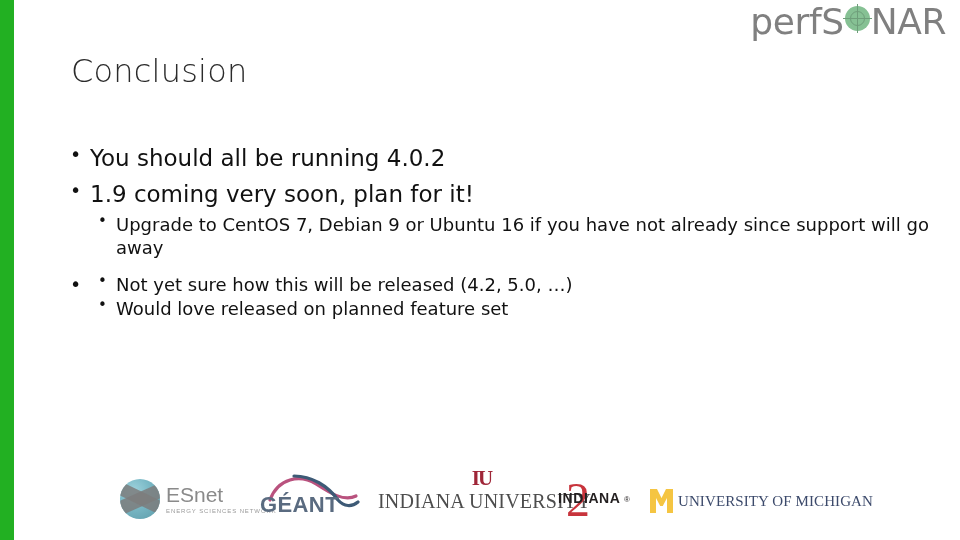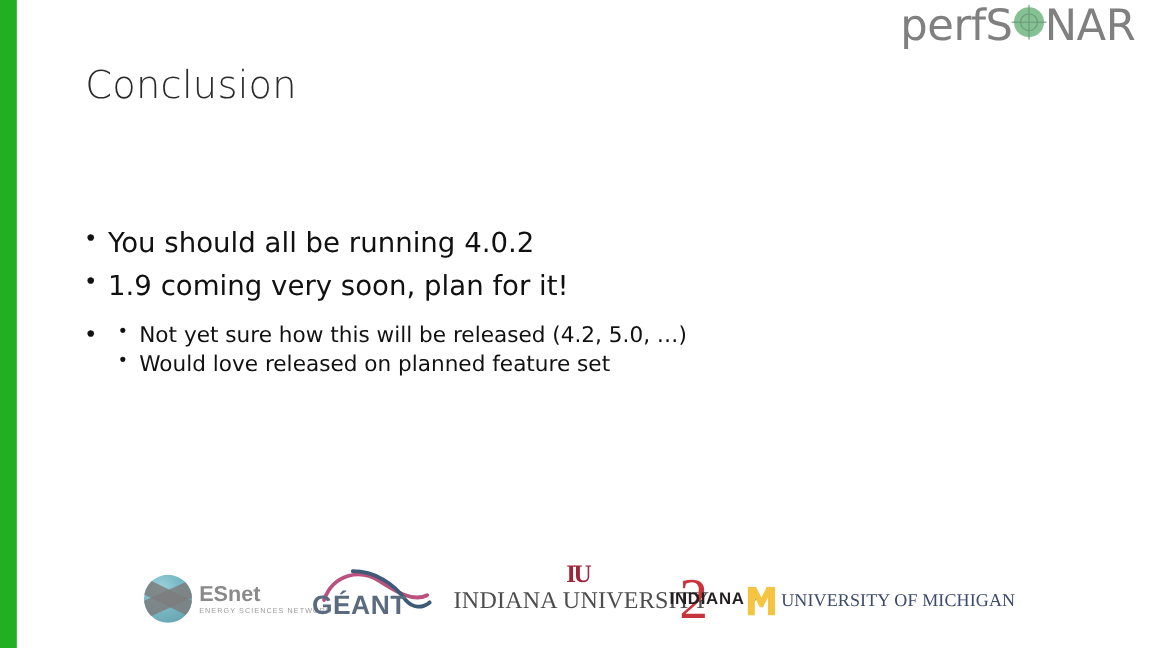--- a/index.html
+++ b/index.html
@@ -97,21 +97,20 @@
     color: #2b2b2b;
     letter-spacing: 0.2px;
     line-height: 1.1;
   }
   
   .body-block {
     position: absolute;
     left: 62px;
     top: 143px;
     width: 880px;
-    margin-top: 45px;
   }
   ul.lvl1 {
     list-style: none;
     margin: 0;
     padding: 0;
   }
   ul.lvl1 > li.l1 {
     position: relative;
     padding-left: 28px;
     font-size: 23px;
@@ -186,21 +185,21 @@
     content: "";
     position: absolute; left: -6px; top: 13px;
     width: 54px; height: 13px;
     background: #7d7d7d;
     transform: rotate(26deg);
     border-radius: 7px;
     opacity: .85;
   }
   .esnet-words { line-height: 1; }
   .esnet-name {
-    font-size: 18px; font-weight: 700; color: #8a8a8a;
+    font-size: 21px; font-weight: 400; color: #8a8a8a;
     letter-spacing: 0px; font-family: "Liberation Sans", sans-serif;
   }
   .esnet-tag {
     font-size: 6px; color: #9a9a9a; letter-spacing: 0.9px;
     margin-top: 3px; font-family: "Liberation Sans", sans-serif;
   }
   
   .logo-geant { left: 150px; bottom: 4px; }
   .geant-wrap { position: relative; width: 100px; height: 46px; }
   .geant-word {
@@ -238,21 +237,21 @@
     font-family: "Liberation Sans", sans-serif;
     font-size: 14px; font-weight: 700; color: #231f20;
     letter-spacing: 0.6px;
   }
   .i2-reg {
     position: absolute; left: 66px; top: 19px;
     font-family: "Liberation Sans", sans-serif;
     font-size: 8px; color: #231f20;
   }
   
-  .logo-um { left: 513px; bottom: 11px; justify-content: center; }
+  .logo-um { left: 540px; bottom: 11px; justify-content: center; }
   .um-mark {
     width: 23px; height: 24px; margin-right: 5px; position: relative;
   }
   .um-word {
     font-family: "Liberation Serif", serif;
     font-size: 15px; color: #3c4a6b; letter-spacing: 0.1px;
   }
 </style>
 </head>
 <body>
@@ -277,20 +276,21 @@
   <div class="body-block">
     <ul class="lvl1">
 
       <li class="l1">
         <span class="btext">You should all be running 4.0.2</span>
       </li>
 
       <li class="l1">
         <span class="btext">1.9 coming very soon, plan for it!</span>
         <ul class="lvl2">
+          <li class="l2">Upgrade to CentOS 7, Debian 9 or Ubuntu 16 if you have not already since support will go away</li>
         </ul>
       </li>
 
       <li class="l1 gap-before">
         <ul class="lvl2">
           <li class="l2">Not yet sure how this will be released (4.2, 5.0, …)</li>
           <li class="l2">Would love released on planned feature set</li>
         </ul>
       </li>
 

